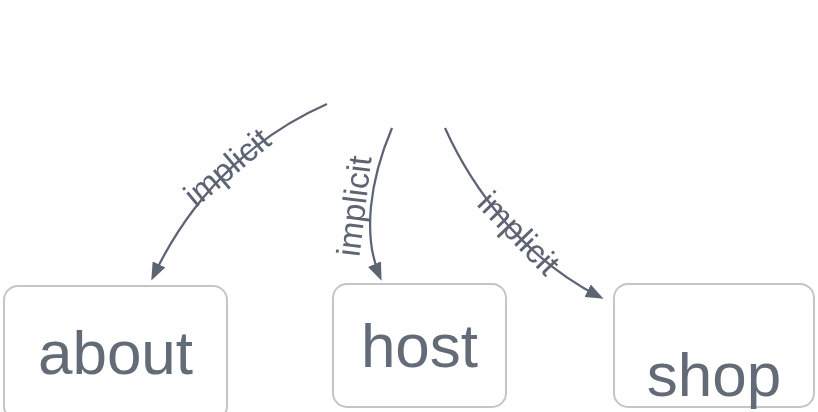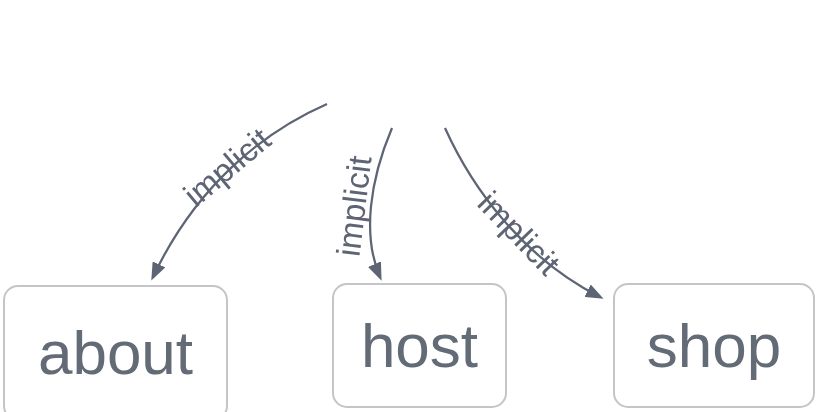--- a/index.html
+++ b/index.html
@@ -44,21 +44,21 @@
   }
   .node-label{
     color:var(--node-text);
     font-size:62px;
     line-height:1;
     white-space:nowrap;
   }
   .node-host {left:327px;top:3px;  width:185px;height:125px;}
   .node-about{left:3px;  top:285px;width:225px;height:136px;}
   .node-cart {left:332px;top:283px;width:175px;height:125px;}
-  .node-shop {left:613px;top:283px;width:202px;height:125px;}
+  .node-shop {left:613px;top:283px;width:202px;height:125px;align-items:flex-end;}
 </style>
 </head>
 <body>
 
 <div class="canvas">
 
   <svg class="edges-layer" width="818" height="412" viewBox="0 0 818 412" xmlns="http://www.w3.org/2000/svg">
     <defs>
       <marker id="arrow" markerUnits="userSpaceOnUse" markerWidth="18" markerHeight="14" refX="14" refY="7" orient="auto">
         <path class="arrowhead" d="M0,0 L18,7 L0,14 Z"></path>

